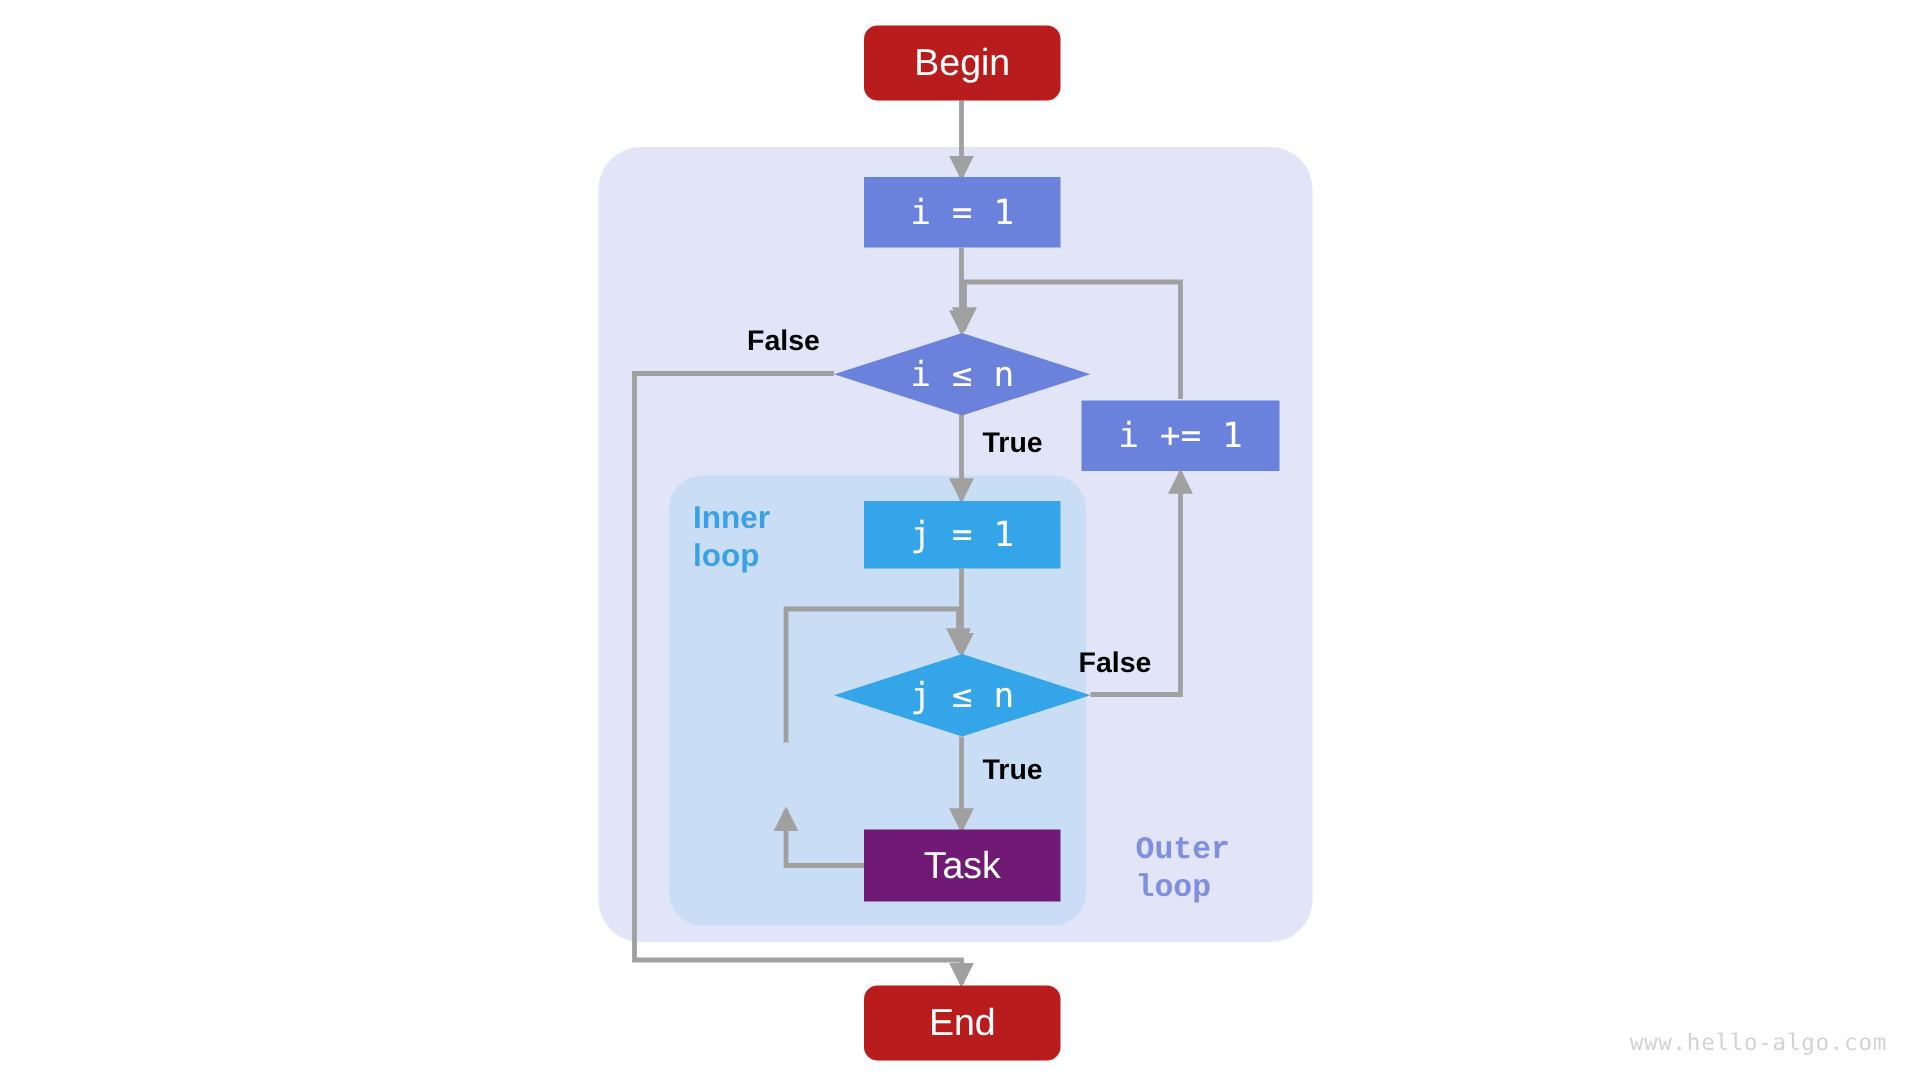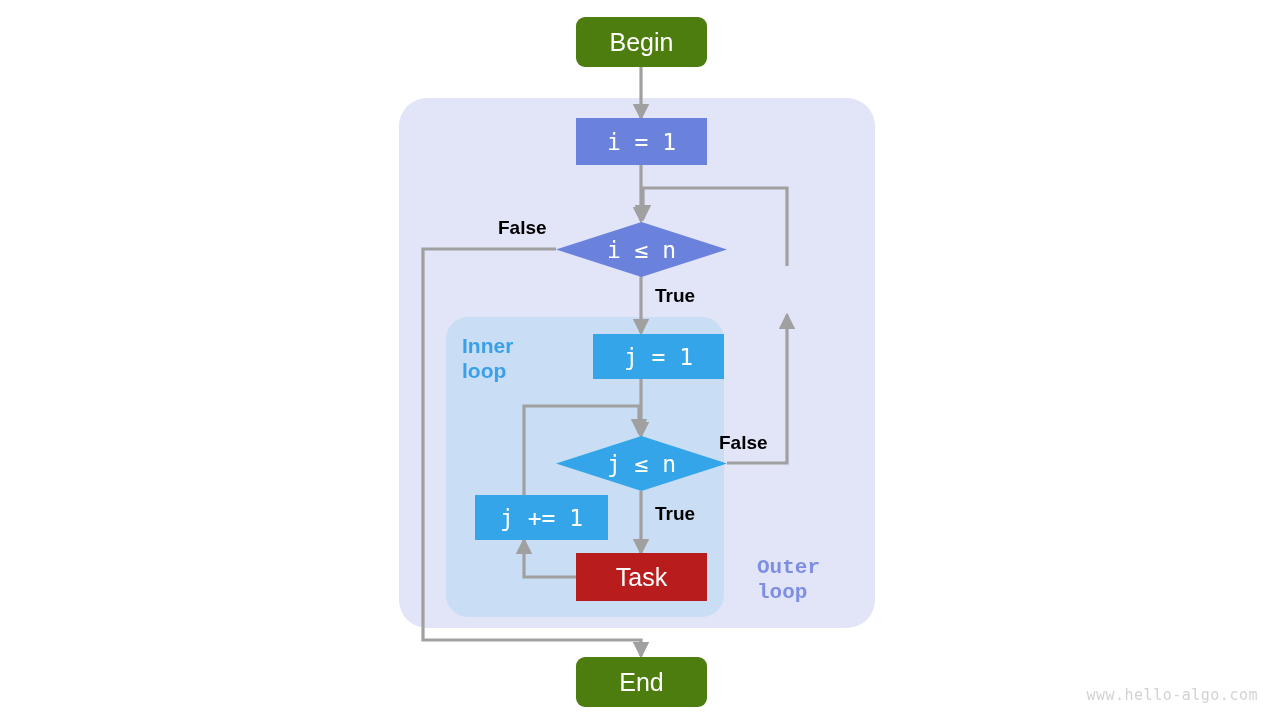--- a/index.html
+++ b/index.html
@@ -78,38 +78,37 @@
   .node {
     position: absolute;
     box-sizing: border-box;
     display: flex;
     align-items: center;
     justify-content: center;
     color: #ffffff;
     text-align: center;
   }
   .node.terminal {
-    background: #4d7c0f;
+    background: #b91c1c;
     border-radius: 9px;
     font-family: "Liberation Sans", sans-serif;
     font-size: 25px;
   }
   .node.proc-outer {
     background: #6b82dd;
     font-family: "DejaVu Sans Mono", monospace;
     font-size: 23px;
   }
   .node.proc-inner {
     background: #34a5e8;
     font-family: "DejaVu Sans Mono", monospace;
     font-size: 23px;
-    margin-left: 17px;
   }
   .node.task {
-    background: #b91c1c;
+    background: #701a75;
     font-family: "Liberation Sans", sans-serif;
     font-size: 25px;
   }
 
   
   .decision {
     position: absolute;
   }
   .decision .dshape {
     position: absolute;
@@ -199,35 +198,35 @@
     <span>i = 1</span>
   </div>
 
   <div class="decision" style="left:556px; top:222px; width:171px; height:55px;">
     <svg class="dshape" viewBox="0 0 171 55" preserveAspectRatio="none" xmlns="http://www.w3.org/2000/svg">
       <polygon points="85.5,0 171,27.5 85.5,55 0,27.5" fill="#6b82dd"></polygon>
     </svg>
     <div class="dlabel">i ≤ n</div>
   </div>
 
+  <div class="node proc-outer" style="left:721px; top:267px; width:132px; height:47px;">
+    <span>i += 1</span>
+  </div>
 
   <div class="node proc-inner" style="left:576px; top:334px; width:131px; height:45px;">
     <span>j = 1</span>
   </div>
 
   <div class="decision" style="left:556px; top:436px; width:171px; height:55px;">
     <svg class="dshape" viewBox="0 0 171 55" preserveAspectRatio="none" xmlns="http://www.w3.org/2000/svg">
       <polygon points="85.5,0 171,27.5 85.5,55 0,27.5" fill="#34a5e8"></polygon>
     </svg>
     <div class="dlabel">j ≤ n</div>
   </div>
 
-  <div class="node proc-inner" style="left:458px; top:495px; width:133px; height:45px;">
-    <span>j += 1</span>
-  </div>
 
   <div class="node task" style="left:576px; top:553px; width:131px; height:48px;">
     <span>Task</span>
   </div>
 
   <div class="node terminal" style="left:576px; top:657px; width:131px; height:50px;">
     <span>End</span>
   </div>
 
   <div class="edge-label" style="left:498px; top:217px;">False</div>

